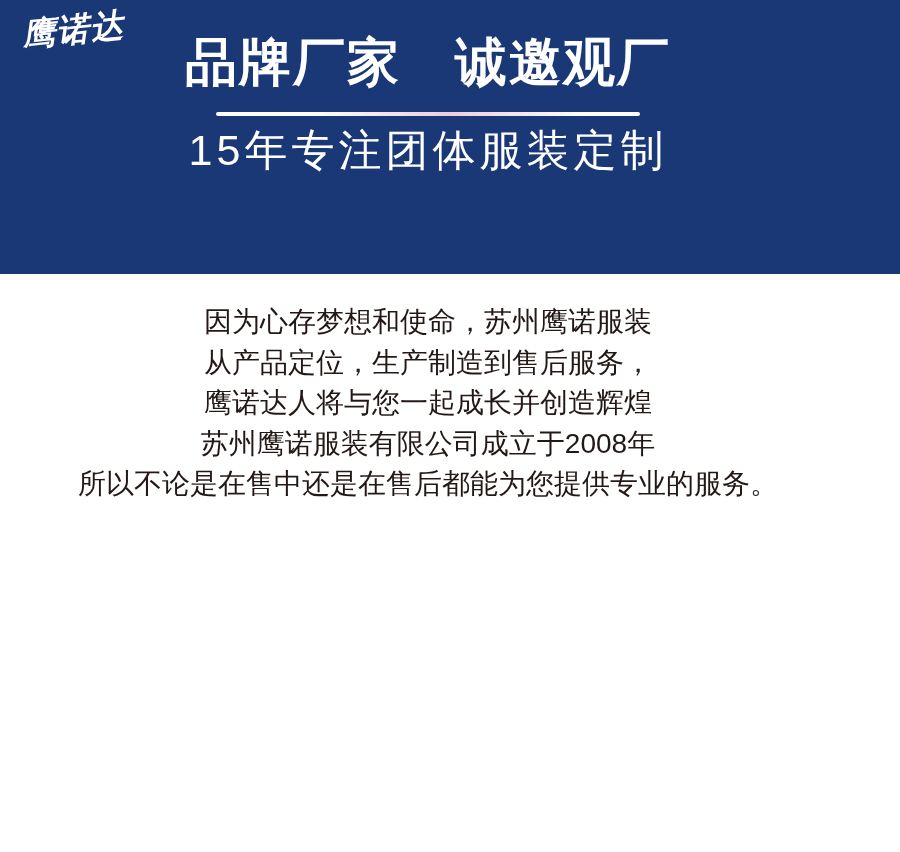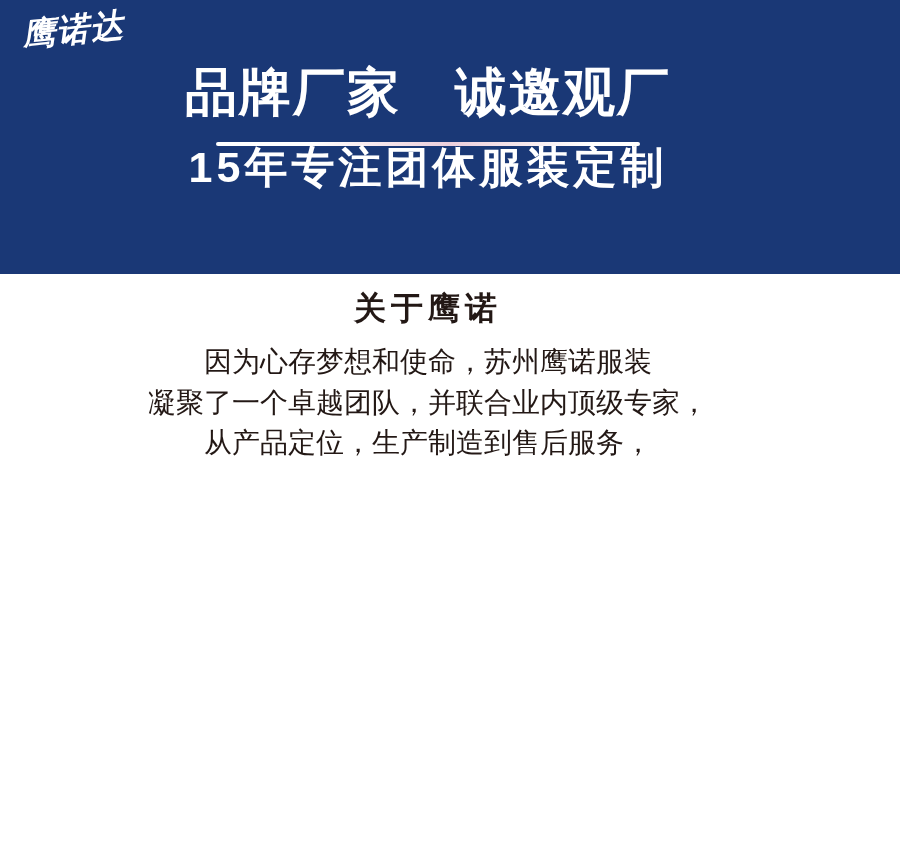--- a/index.html
+++ b/index.html
@@ -30,38 +30,39 @@
     top: 8px;
     font-size: 33px;
     font-weight: bold;
     font-style: italic;
     letter-spacing: 1px;
     transform: rotate(-6deg);
     white-space: nowrap;
     color: #ffffff;
   }
   .banner-title {
-    padding-top: 66px;
+    padding-top: 36px;
     font-size: 52px;
     line-height: 1;
     font-weight: bold;
     letter-spacing: 2px;
     white-space: nowrap;
   }
   .divider {
     width: 424px;
     height: 4px;
     margin: 24px auto 0;
     background: linear-gradient(90deg, #ffffff 0%, #ffffff 22%, #eccfdc 55%, #ffffff 88%, #ffffff 100%);
     border-radius: 2px;
   }
   .banner-subtitle {
+    margin-top: 13px;
     font-size: 43px;
     line-height: 1;
-    font-weight: bold;
+    font-weight: normal;
     letter-spacing: 4px;
     white-space: nowrap;
   }
   .about {
     box-sizing: border-box;
     padding: 14px 44px 0 0; 
     text-align: center;
     color: var(--body-text, #231815);
   }
   .about-heading {
@@ -88,21 +89,22 @@
 <div class="page">
 
   <div class="banner">
     <div class="logo">鹰诺达</div>
     <div class="banner-title">品牌厂家　诚邀观厂</div>
     <div class="divider"></div>
     <div class="banner-subtitle">15年专注团体服装定制</div>
   </div>
 
   <div class="about">
-    <h2 class="about-heading">关于鹰诺</h2>
     <div class="about-lines">
       <div class="about-line">因为心存梦想和使命，苏州鹰诺服装</div>
-      <div class="about-line">凝聚了一个卓越团队，并联合业内顶级专家，</div>
       <div class="about-line">从产品定位，生产制造到售后服务，</div>
+      <div class="about-line">鹰诺达人将与您一起成长并创造辉煌</div>
+      <div class="about-line">苏州鹰诺服装有限公司成立于2008年</div>
+      <div class="about-line">所以不论是在售中还是在售后都能为您提供专业的服务。</div>
     </div>
   </div>
 
 </div>
 
 </body></html>

